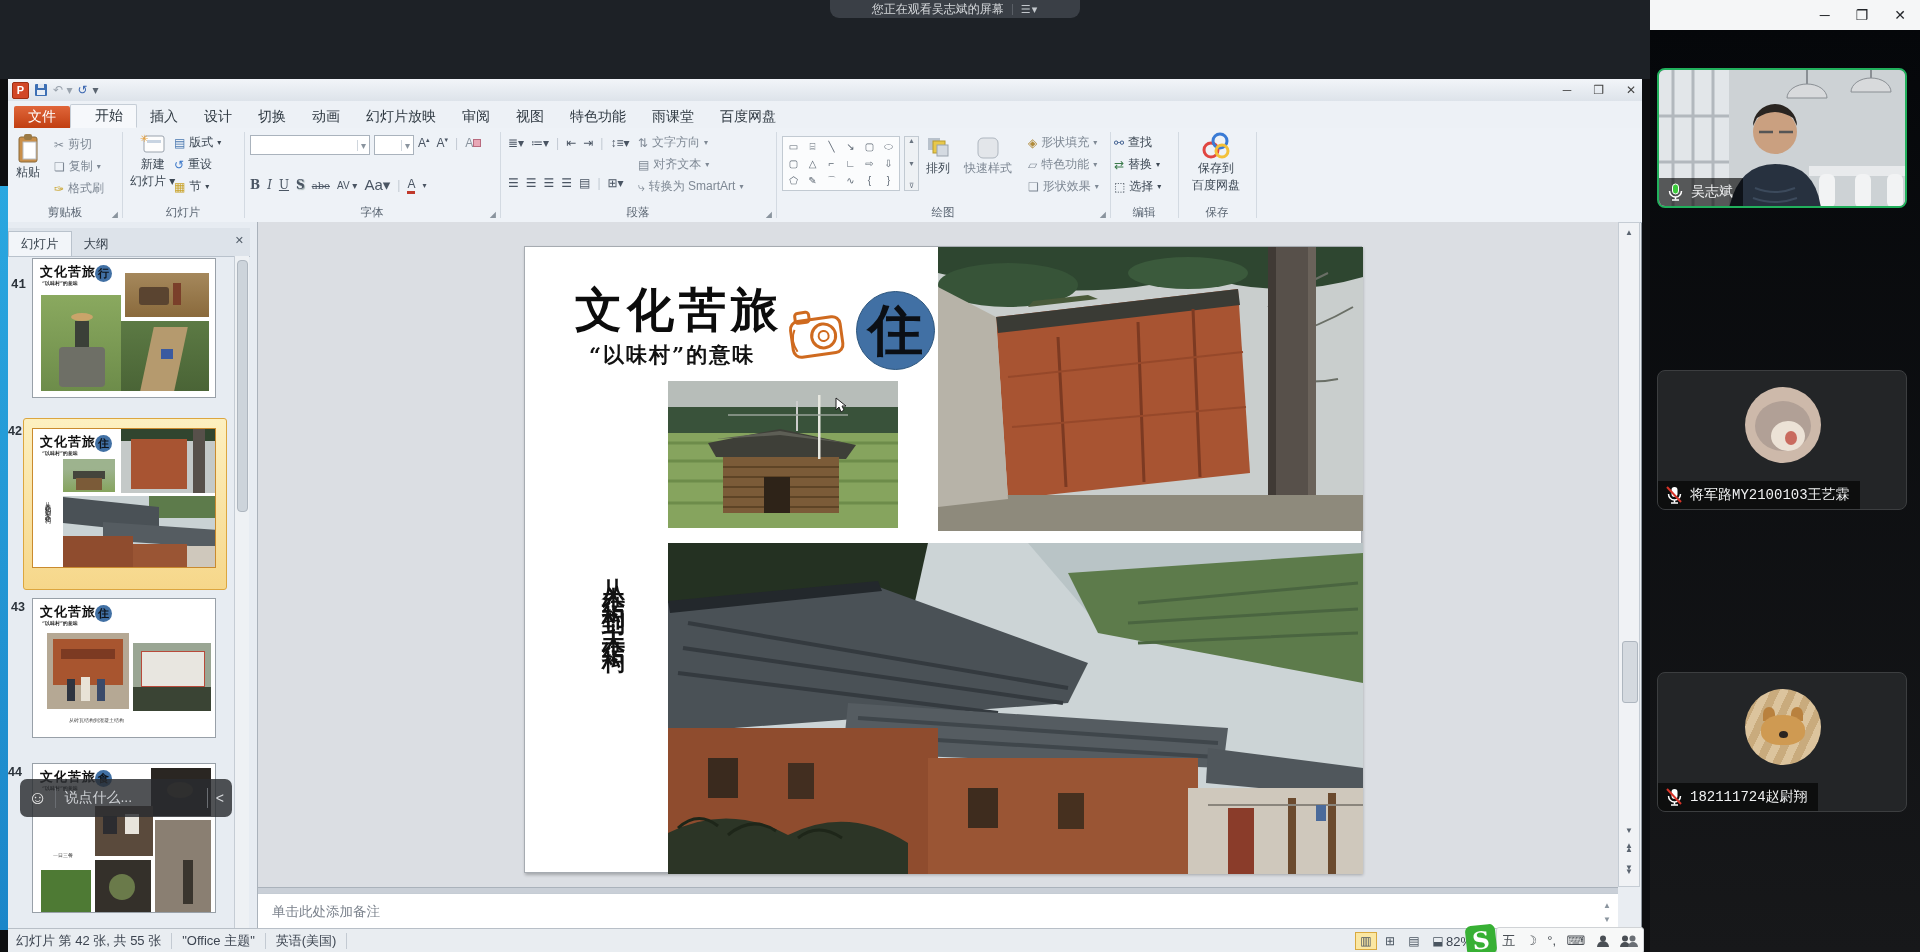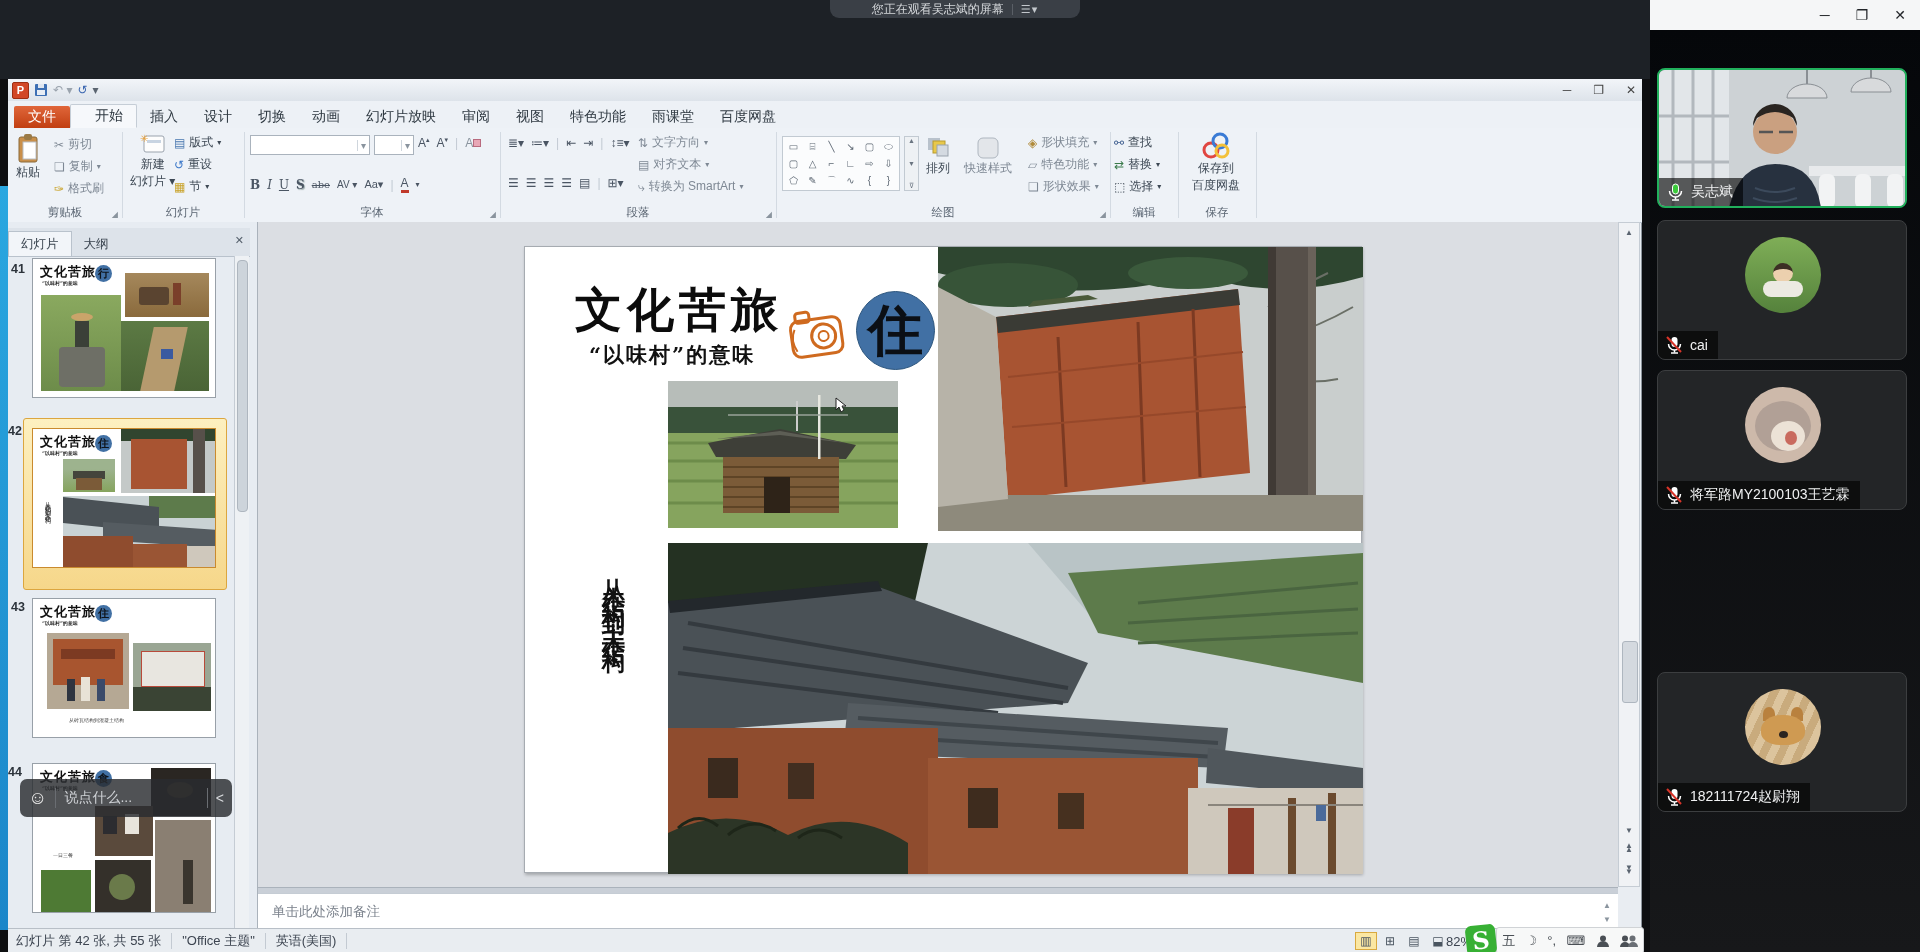--- a/index.html
+++ b/index.html
@@ -99,21 +99,21 @@
   .viewbtn.sel{background:#fbe7a2;border:1px solid #d9a93f;box-sizing:border-box;}
   .sogou{position:absolute;left:1496px;top:927px;width:146px;height:25px;background:#f7f8f8;border:1px solid #d0d3d6;border-radius:3px;
          display:flex;align-items:center;justify-content:space-around;font-size:13px;color:#4a4f55;}
   .slogo{position:absolute;left:1466px;top:925px;width:30px;height:30px;background:#37b034;border-radius:6px;color:#fff;
          font-weight:bold;font-size:24px;display:flex;align-items:center;justify-content:center;font-family:"DejaVu Serif",serif;transform:rotate(-6deg);}
   
   .sidewhite{left:1650px;top:0;width:270px;height:30px;background:#f5f6f7;display:flex;align-items:center;justify-content:flex-end;gap:26px;padding-right:14px;box-sizing:border-box;}
   .sidewhite span{color:#23262a;font-size:14px;cursor:pointer;}
   .sidebar{left:1650px;top:30px;width:270px;height:922px;background:linear-gradient(#05070a,#17181a);}
   .tile{position:absolute;left:1657px;width:250px;height:140px;background:#232527;border:1px solid #3c3e40;border-radius:8px;
-        box-sizing:border-box;cursor:pointer;overflow:hidden;}
+        box-sizing:border-box;cursor:pointer;overflow:hidden;font-family:Liberation Mono, monospace;}
   .tile.speaking{border:2px solid #21b05c;}
   .avatar{position:absolute;left:87px;top:16px;width:76px;height:76px;border-radius:50%;overflow:hidden;}
   .nlabel{position:absolute;left:0;bottom:0;background:rgba(0,0,0,0.62);display:flex;align-items:center;gap:6px;
           padding:4px 10px 4px 6px;color:#f0f1f2;font-size:14px;max-width:244px;white-space:nowrap;}
   
   .av-cai{background:linear-gradient(#7fae57,#55823c);}
   .av-cai .face{position:absolute;left:28px;top:26px;width:20px;height:20px;border-radius:50%;background:#ecd0ae;border-top:6px solid #3c2f24;box-sizing:border-box;}
   .av-cai .body{position:absolute;left:18px;top:44px;width:40px;height:16px;border-radius:8px;background:#eceae2;}
   .av-cat{background:#cdb9aa;}
   .av-cat .head{position:absolute;left:10px;top:14px;width:56px;height:50px;border-radius:50%;background:#b1a096;}
@@ -280,21 +280,21 @@
         <span style="color:#c2cad2">|</span>
         <span style="color:#8a949e">A<span style="display:inline-block;width:6px;height:6px;background:#e8a7b6;border:1px solid #b86a7e;"></span></span>
       </div>
       <div class="fmtrow" style="left:4px;top:48px;">
         <b>B</b>
         <i>I</i>
         <u>U</u>
         <b style="text-shadow:1px 1px 1px #9aa">S</b>
         <s style="font-size:10px">abe</s>
         <span style="font-size:10px">A︎V ▾</span>
-        <span style="font-size:11px">Aa▾</span>
+        <span style="font-size:15px">Aa▾</span>
         <span style="color:#c2cad2">|</span>
         <span style="border-bottom:3px solid #c0392b">A</span>
         <span style="font-size:8px">▾</span>
       </div>
       <div class="glabel">字体</div>
       <div class="launch">◢</div>
     </div>
     <div class="gdiv" style="left:492px;"></div>
 
     <div class="rgroup" style="left:494px;width:272px;">
@@ -434,21 +434,21 @@
   <div class="abs ptabs">
     <div class="ptab sel">
         <span>幻灯片</span>
       </div>
     <div class="ptab">
         <span>大纲</span>
       </div>
     <div class="pclose">✕</div>
   </div>
 
-  <div class="abs snum" style="left:11px;top:262px;">41</div>
+  <div class="abs snum" style="left:11px;top:278px;font-family:Liberation Mono, monospace;">41</div>
   <div class="abs thumb" style="left:32px;top:258px;">
     <span class="tt">文化苦旅</span>
     <span class="ts">“以味村”的意味</span>
     <span class="tbadge">行</span>
     <div class="ph" style="left:8px;top:36px;width:80px;height:96px;background:linear-gradient(#8aa95f,#6d8c4a);">
       <div style="position:absolute;left:30px;top:18px;width:22px;height:8px;border-radius:50%;background:#caa46a;"></div>
       <div style="position:absolute;left:34px;top:26px;width:14px;height:26px;background:#3b4038;"></div>
       <div style="position:absolute;left:18px;top:52px;width:46px;height:40px;background:#6e6f66;border-radius:4px;"></div>
     </div>
     <div class="ph" style="left:92px;top:14px;width:84px;height:44px;background:linear-gradient(#a5885c,#8a6a3c);">
@@ -701,36 +701,20 @@
       <svg width="20" height="20">
         <rect x="7.5" y="2" width="6" height="10" rx="3" fill="#3bc93b" stroke="#fff"></rect>
         <path d="M4.5 9 a6 6 0 0 0 12 0" stroke="#fff" fill="none" stroke-width="1.5"></path>
         <line x1="10.5" y1="15" x2="10.5" y2="17.5" stroke="#fff" stroke-width="1.5"></line>
         <line x1="7" y1="18" x2="14" y2="18" stroke="#fff" stroke-width="1.5"></line>
       </svg>
       <span>吴志斌</span>
     </div>
   </div>
 
-  <div class="tile" style="top:220px;">
-    <div class="avatar av-cai">
-        <div class="face"></div>
-        <div class="body"></div>
-      </div>
-    <div class="nlabel">
-      <svg width="20" height="20">
-        <rect x="7.5" y="2" width="6" height="10" rx="3" fill="#fff"></rect>
-        <path d="M4.5 9 a6 6 0 0 0 12 0" stroke="#fff" fill="none" stroke-width="1.5"></path>
-        <line x1="10.5" y1="15" x2="10.5" y2="17.5" stroke="#fff" stroke-width="1.5"></line>
-        <line x1="7" y1="18" x2="14" y2="18" stroke="#fff" stroke-width="1.5"></line>
-        <line x1="3" y1="2" x2="17" y2="17" stroke="#d8352a" stroke-width="2"></line>
-      </svg>
-      <span>cai</span>
-    </div>
-  </div>
 
   <div class="tile" style="top:370px;">
     <div class="avatar av-cat">
         <div class="head"></div>
         <div class="muzzle"></div>
         <div class="mouth"></div>
       </div>
     <div class="nlabel">
       <svg width="20" height="20">
         <rect x="7.5" y="2" width="6" height="10" rx="3" fill="#fff"></rect>

